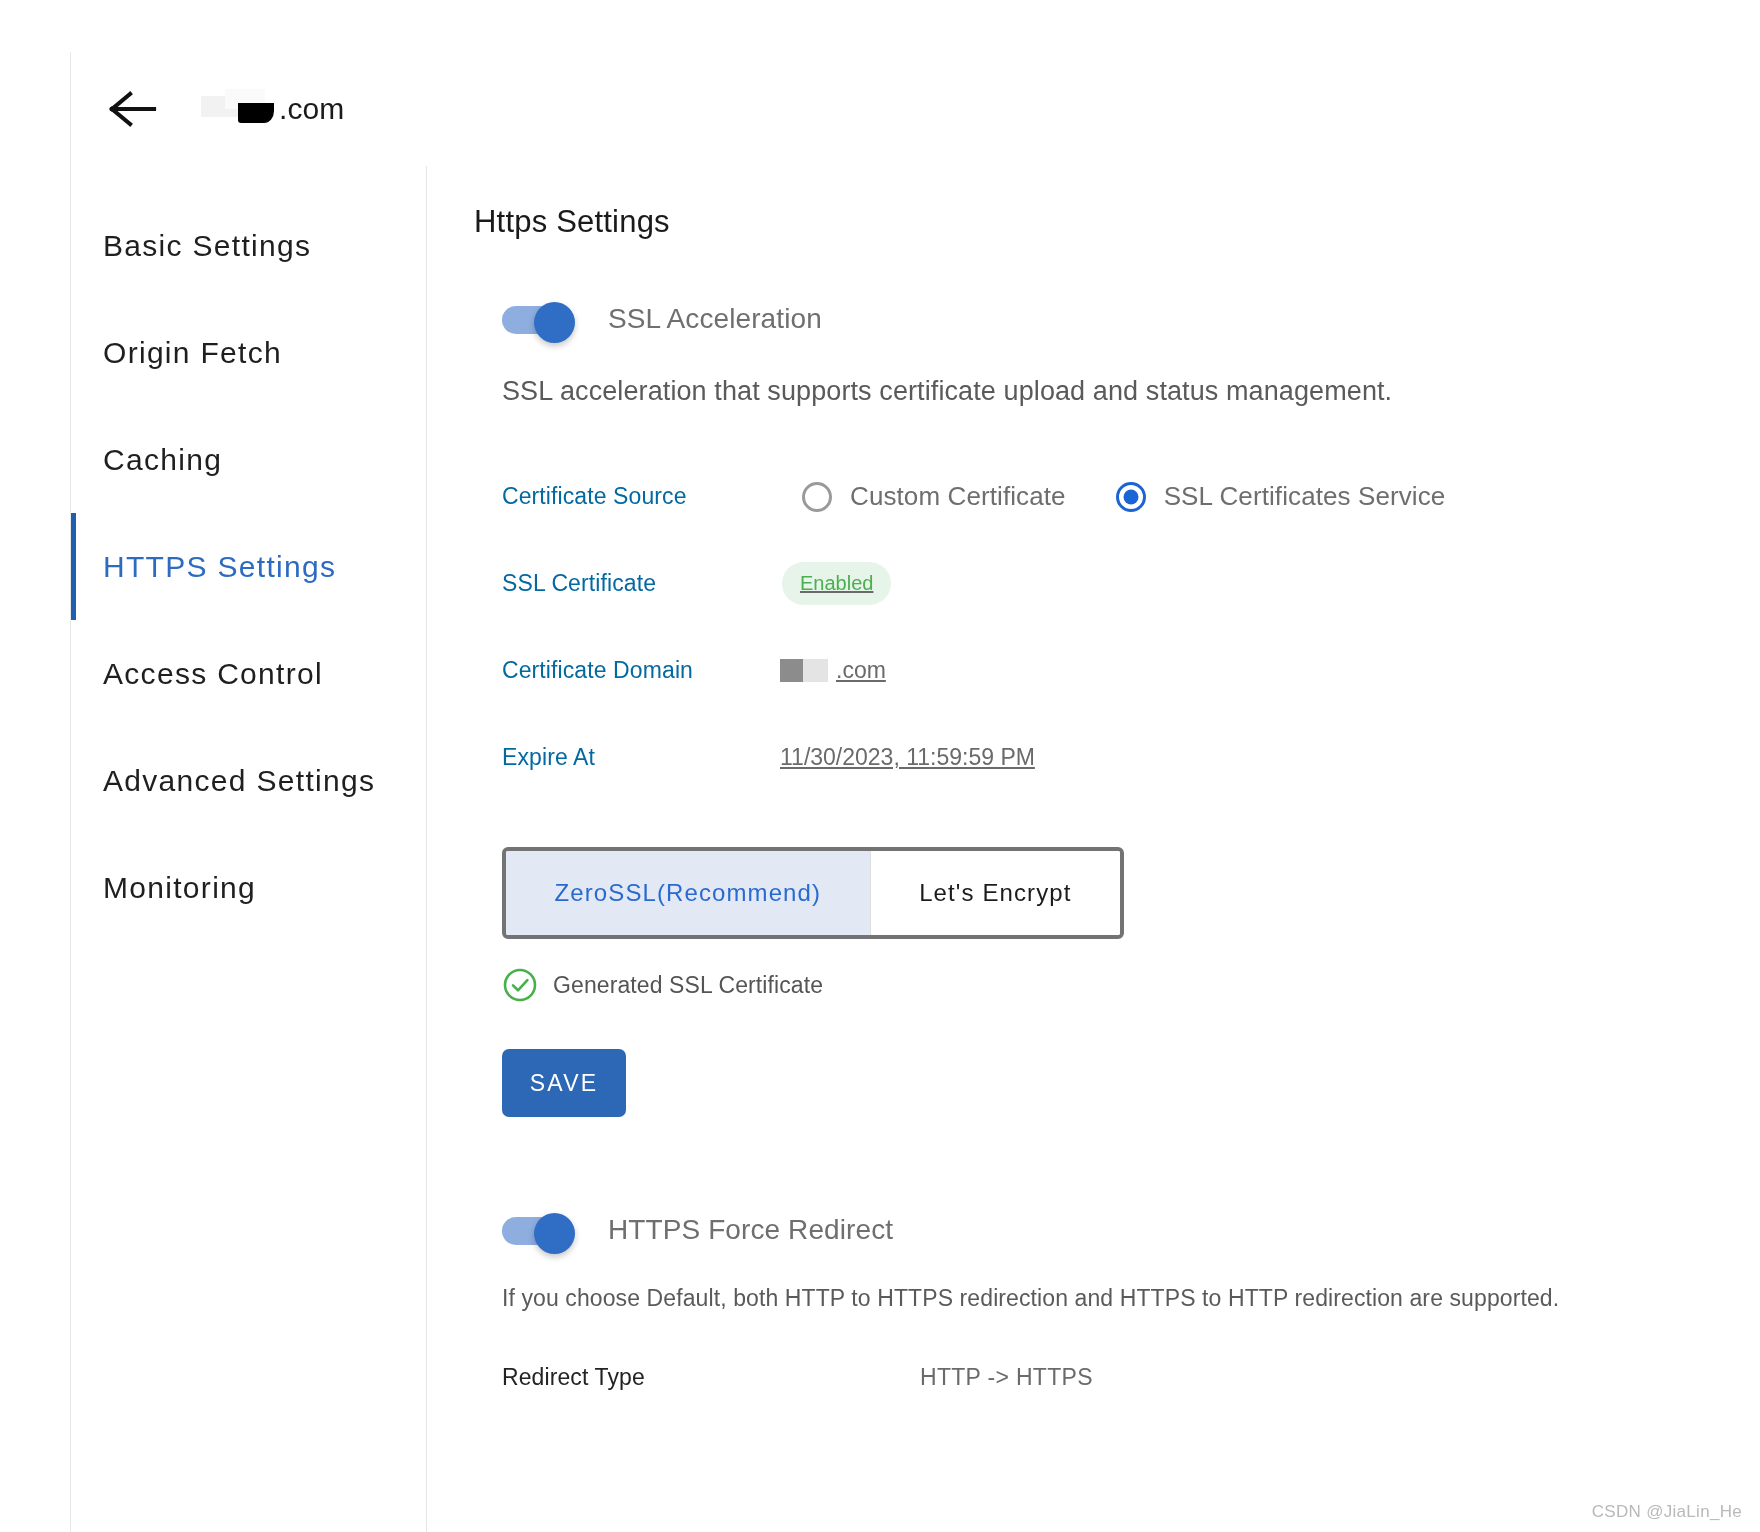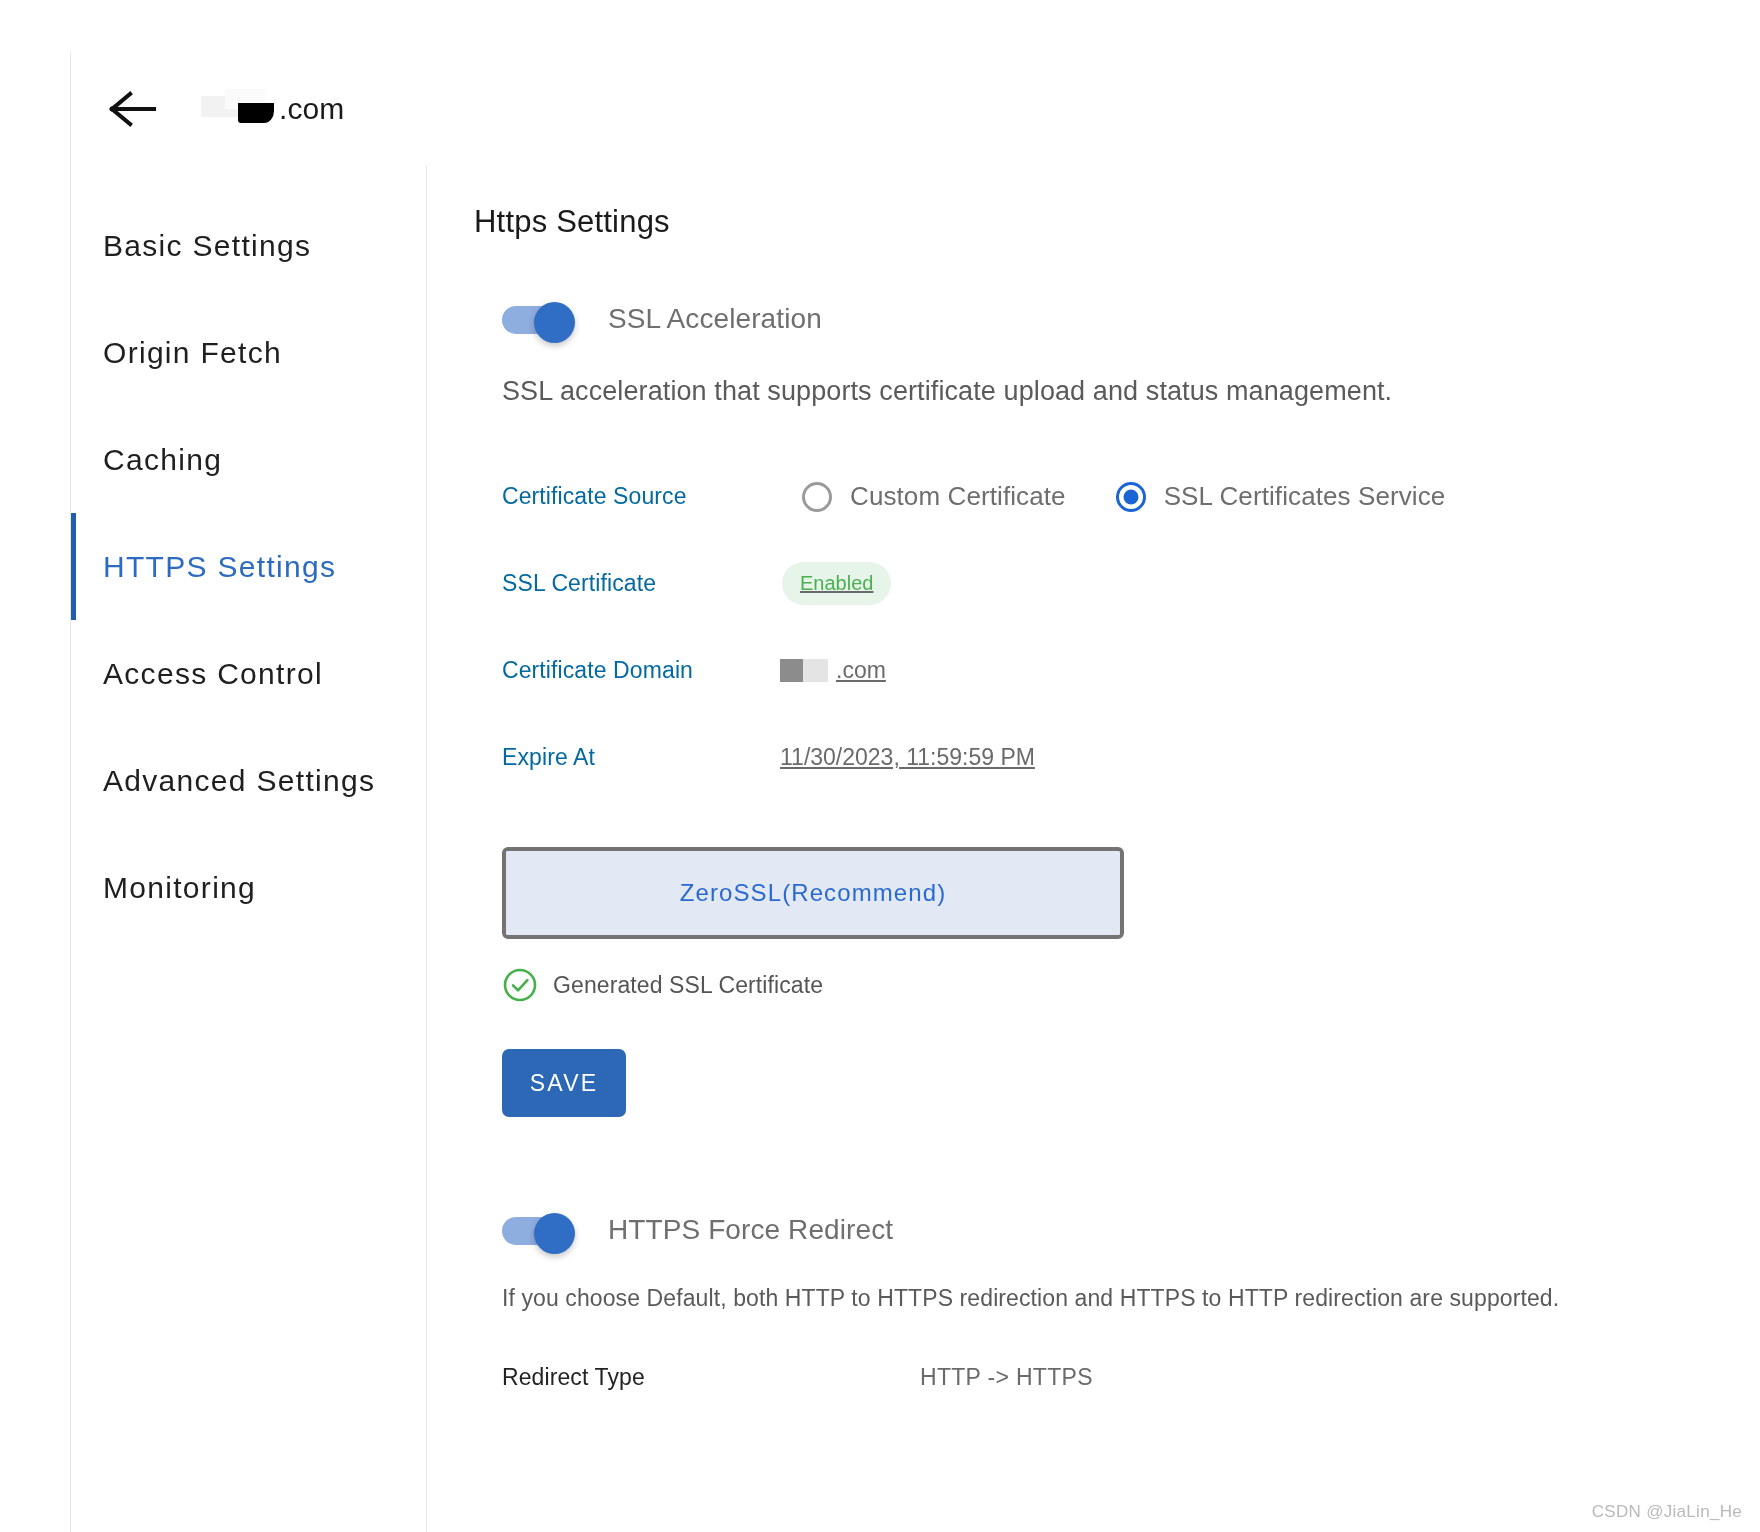--- a/index.html
+++ b/index.html
@@ -491,20 +491,23 @@
         <div class="field-label">Expire At</div>
         <div class="field-value">11/30/2023, 11:59:59 PM</div>
       </div>
 
     </div>
 
     <div class="tabs">
       <div class="tab active">
         <span>ZeroSSL(Recommend)</span>
       </div>
+      <div class="tab">
+        <span>Let's Encrypt</span>
+      </div>
     </div>
 
     <div class="gen-row">
       <span class="check-icon">
         <svg width="36" height="36" viewBox="0 0 36 36" aria-hidden="true">
           <circle cx="18" cy="18" r="15" fill="none" stroke="#46b04b" stroke-width="2.6"></circle>
           <path d="M11 18.4 L16 23.3 L25.4 13.2" fill="none" stroke="#46b04b" stroke-width="2.6" stroke-linecap="round" stroke-linejoin="round"></path>
         </svg>
       </span>
       <span class="gen-text">Generated SSL Certificate</span>

